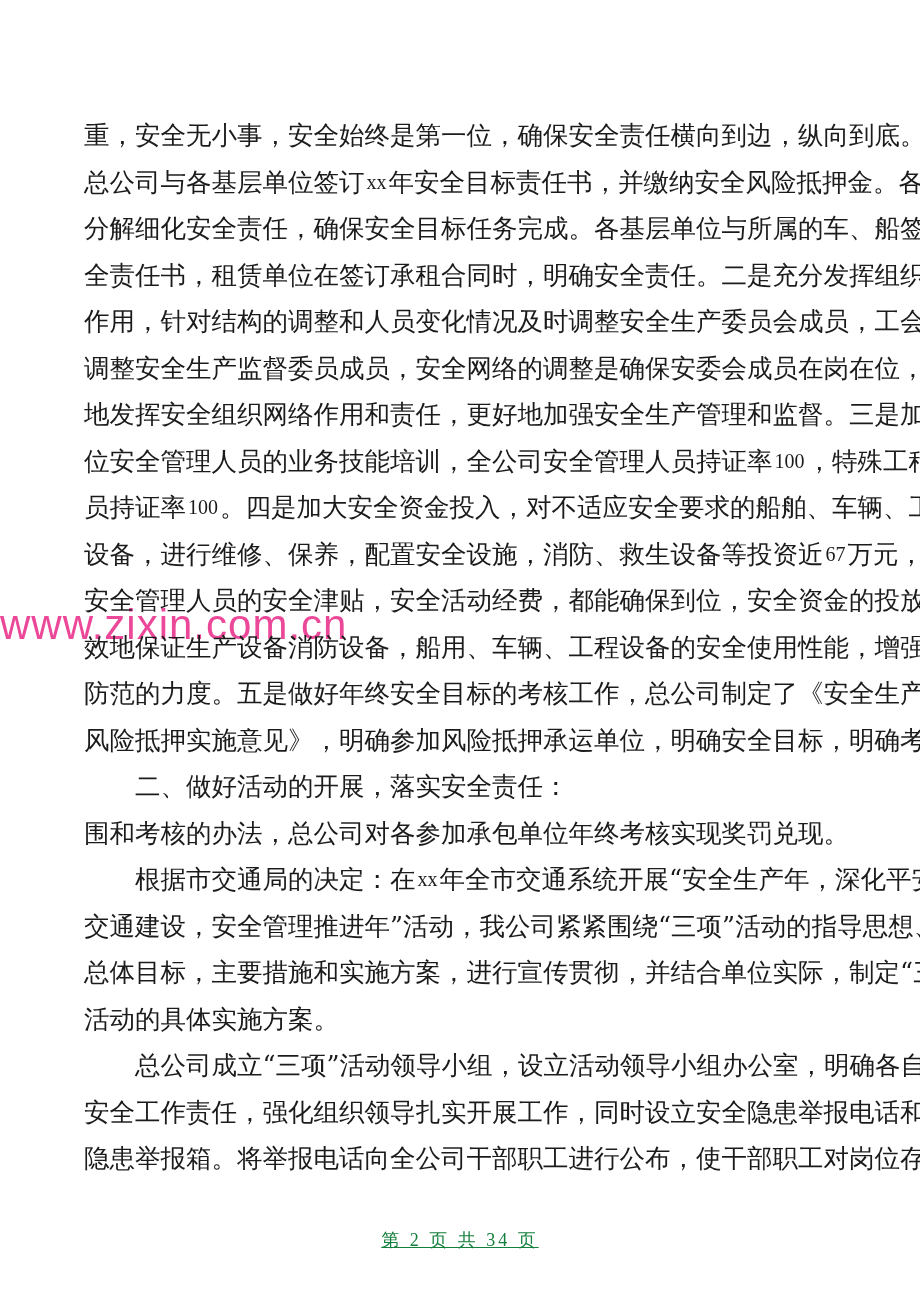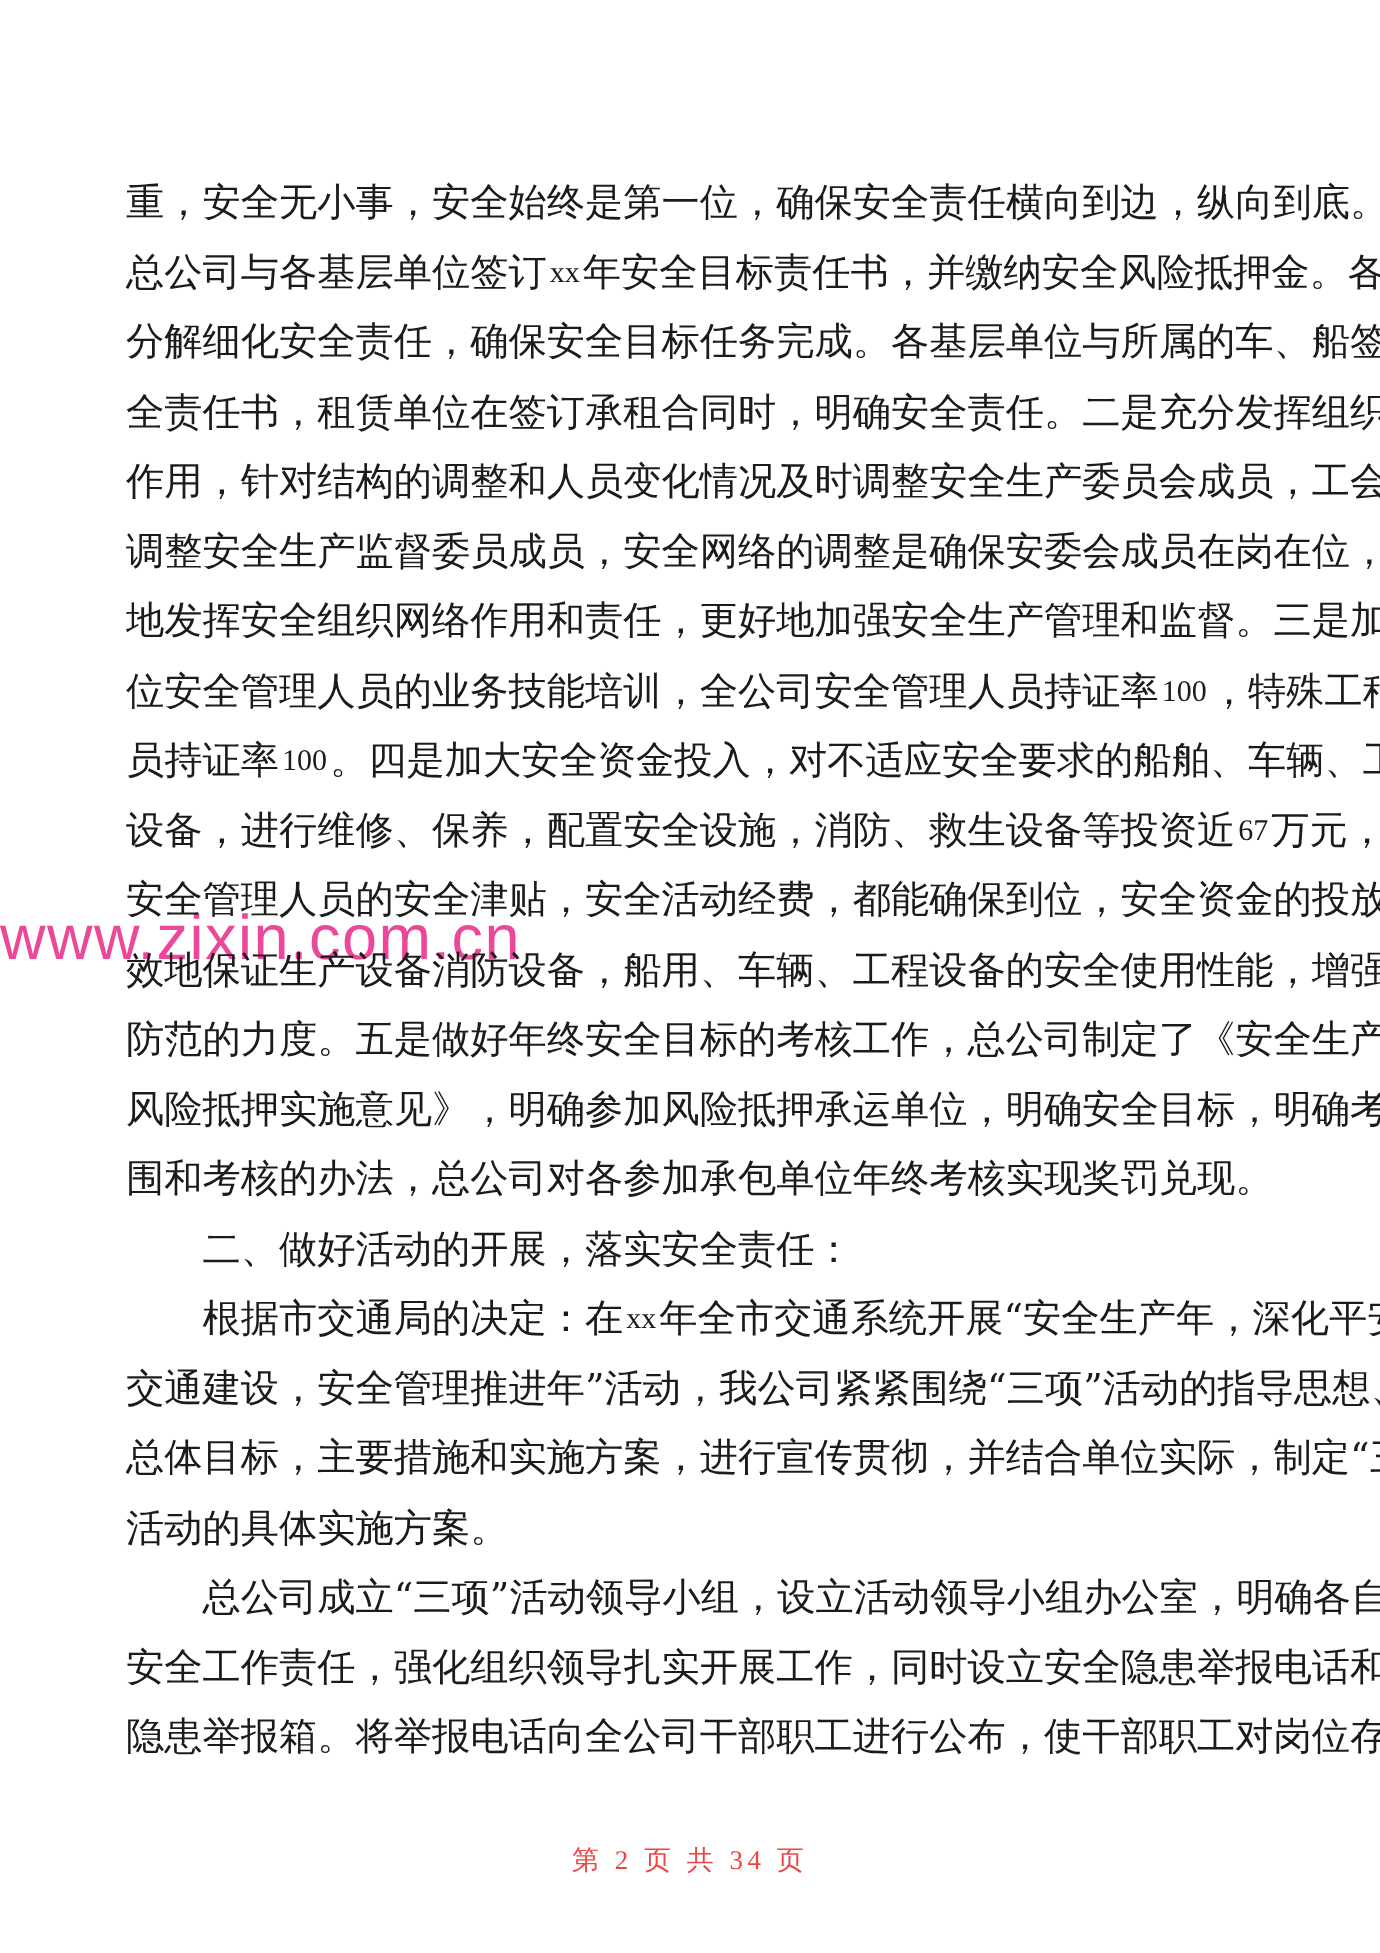--- a/index.html
+++ b/index.html
@@ -83,22 +83,23 @@
     position: absolute;
     left: 0;
     top: 1228px;
     width: 920px;
     text-align: center;
     z-index: 2;
   }
   #footer .pg {
     font-family: "Liberation Serif", "DejaVu Serif", serif;
     font-size: 18px;
-    color: #ef4444;
+    color: #15803d;
     letter-spacing: 3px;
+    text-decoration: underline;
   }
 </style>
 </head>
 <body>
 
 <div id="page">
 
   <div id="watermark">www.zixin.com.cn</div>
 
   <div id="textbody">
@@ -585,22 +586,22 @@
         <span>确</span>
         <span>安</span>
         <span>全</span>
         <span>目</span>
         <span>标</span>
         <span>，</span>
         <span>明</span>
         <span>确</span>
         <span>考</span>
       </div>
+      <div class="ln ind">二、做好活动的开展，落实安全责任：</div>
       <div class="ln">围和考核的办法，总公司对各参加承包单位年终考核实现奖罚兑现。</div>
-      <div class="ln ind">二、做好活动的开展，落实安全责任：</div>
       <div class="ln ind just">
         <span>根</span>
         <span>据</span>
         <span>市</span>
         <span>交</span>
         <span>通</span>
         <span>局</span>
         <span>的</span>
         <span>决</span>
         <span>定</span>

